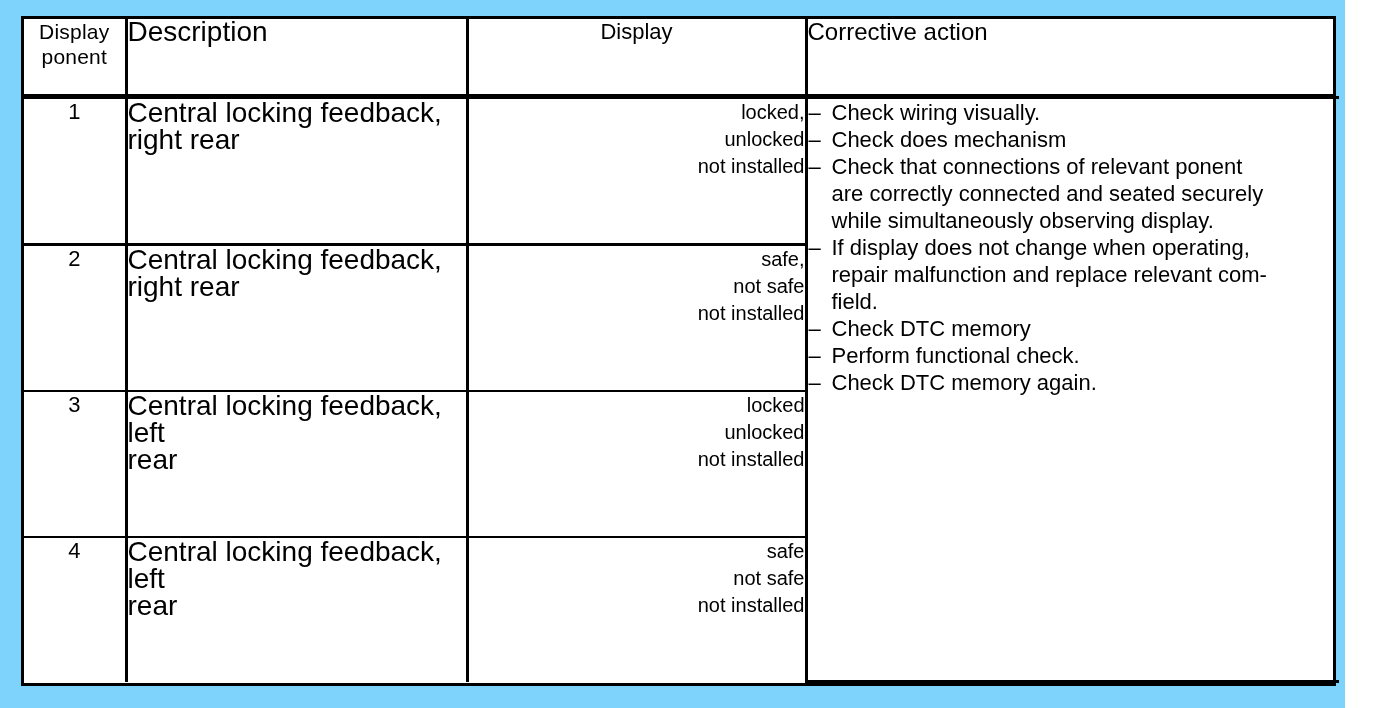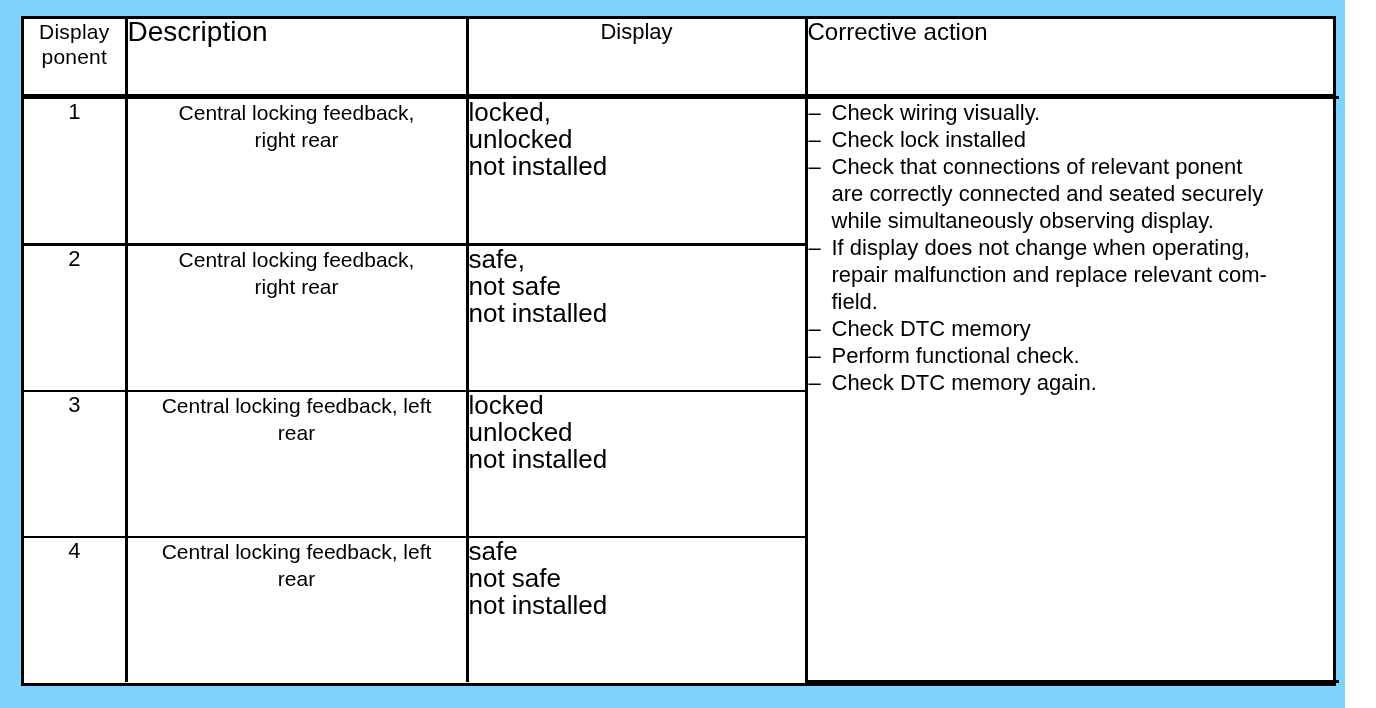--- a/index.html
+++ b/index.html
@@ -103,30 +103,30 @@
   }
 
   
   .num-cell {
     text-align: center;
     font-size: 22px;
     line-height: 26px;
     padding-top: 8px;
   }
   .desc-cell {
-    text-align: center;
-    font-size: 21px;
+    text-align: left;
+    font-size: 28px;
     line-height: 27px;
     padding-top: 8px;
     padding-left: 11px;
     padding-right: 4px;
   }
   .display-cell {
-    text-align: left;
-    font-size: 26px;
+    text-align: right;
+    font-size: 20px;
     line-height: 27px;
     padding-top: 8px;
   }
 
   .row-thick > td { border-bottom: 3px solid #000; }
   .row-thin  > td { border-bottom: 2px solid #000; }
 
   
   .action-cell {
     padding-top: 7px;
@@ -193,21 +193,21 @@
             <ul class="actions">
               <li>
                 <span class="dash">–</span>
                 <span class="lines">
                   <span>Check wiring visually.</span>
                 </span>
               </li>
               <li>
                 <span class="dash">–</span>
                 <span class="lines">
-                  <span>Check lock installed</span>
+                  <span>Check does mechanism</span>
                 </span>
               </li>
               <li>
                 <span class="dash">–</span>
                 <span class="lines">
                   <span>Check that connections of relevant ponent</span>
                   <span>are correctly connected and seated securely</span>
                   <span>while simultaneously observing display.</span>
                 </span>
               </li>

